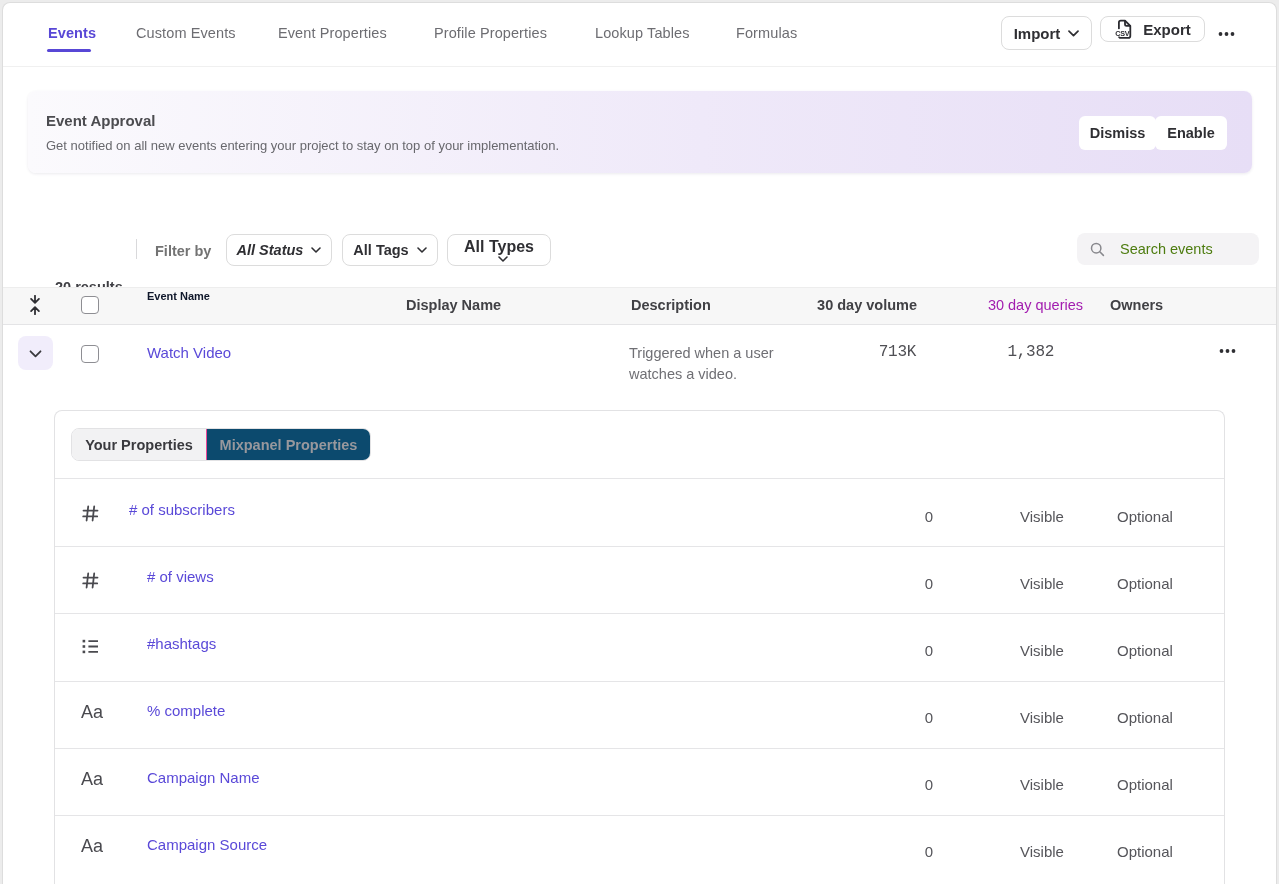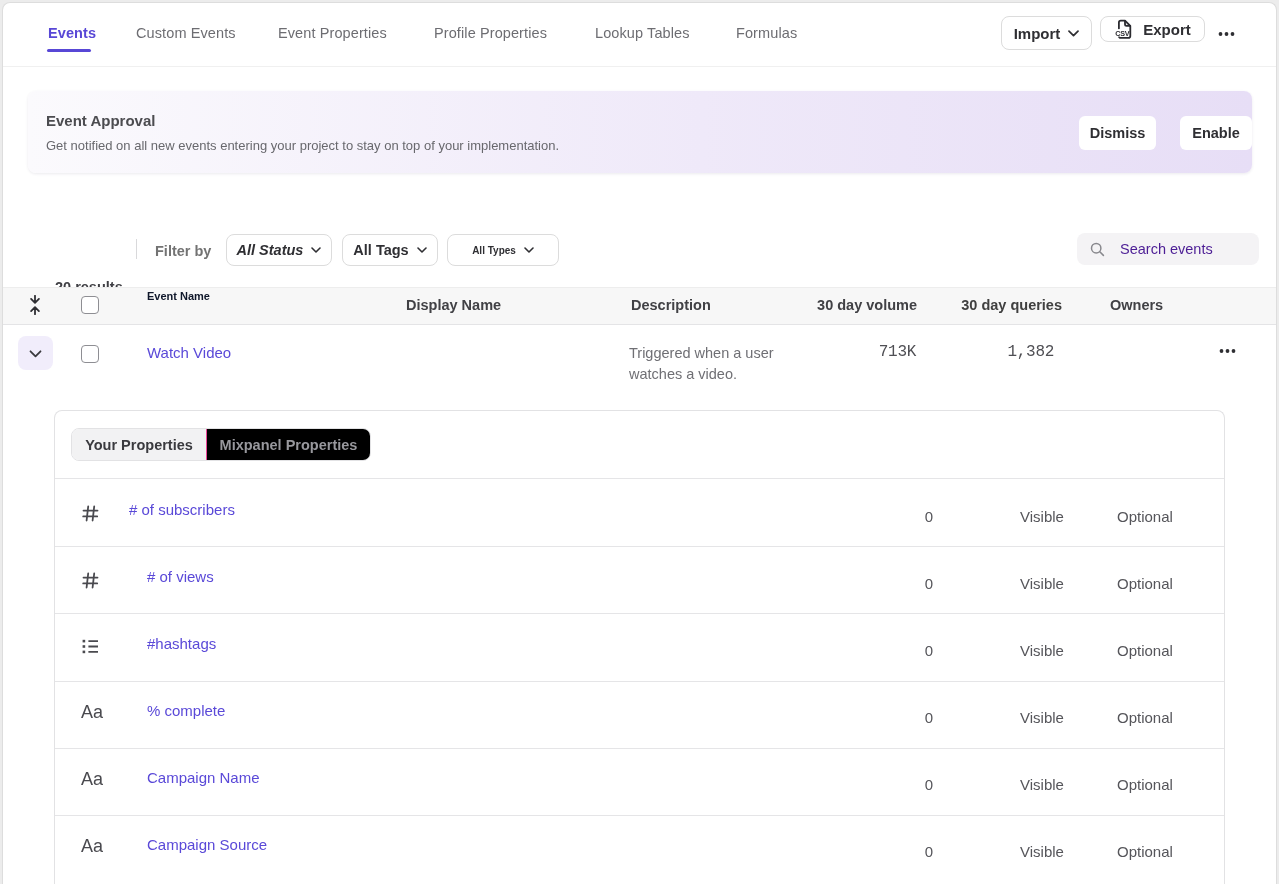--- a/index.html
+++ b/index.html
@@ -52,64 +52,64 @@
   <circle cx="3.5" cy="4" r="1.9" fill="#2f2f33"></circle>
     <circle cx="9.5" cy="4" r="1.9" fill="#2f2f33"></circle>
     <circle cx="15.5" cy="4" r="1.9" fill="#2f2f33"></circle>
 </svg>
 
 <div class="abs" style="left:28px; top:91px; width:1224px; height:82px; border-radius:8px;
   background:linear-gradient(90deg,#fbfafd 0%,#efe9f9 55%,#e7def6 100%); box-shadow:0 1px 3px rgba(60,45,90,.10);">
   <div class="abs" style="left:18px; top:21px; font-size:15px; font-weight:700; color:#4c4c50;">Event Approval</div>
   <div class="abs" style="left:18px; top:47px; font-size:13px; color:#68686d;">Get notified on all new events entering your project to stay on top of your implementation.</div>
   <div class="btn" style="left:1042px; top:25px; width:77px; height:34px; border:none; border-radius:6px; font-size:14.5px;margin-left:9px;">Dismiss</div>
-  <div class="btn" style="left:1127px; top:25px; width:72px; height:34px; border:none; border-radius:6px; font-size:14.5px;margin-left:25px;">Enable</div>
+  <div class="btn" style="left:1127px; top:25px; width:72px; height:34px; border:none; border-radius:6px; font-size:14.5px;">Enable</div>
 </div>
 
 <div class="abs" style="left:55px; top:243px; font-size:14.5px; font-weight:600; color:#3f3f44;margin-top:36px;">20 results</div>
 <div class="abs" style="left:136px; top:239px; width:1px; height:20px; background:#d9d9db;"></div>
 <div class="abs" style="left:155px; top:243px; font-size:14.5px; font-weight:600; color:#737373;">Filter by</div>
 <div class="btn" style="left:226px; top:234px; width:106px; height:32px; font-size:14.5px;font-style:italic;">
   <span>All Status</span>
   <svg width="10" height="6" viewBox="0 0 10 6" style="margin-left:8px;">
       <path d="M1 1 L5 5 L9 1" fill="none" stroke="#2f2f33" stroke-width="1.6" stroke-linecap="round" stroke-linejoin="round"></path>
     </svg>
 </div>
 <div class="btn" style="left:342px; top:234px; width:96px; height:32px; font-size:14.5px;">
   <span>All Tags</span>
   <svg width="10" height="6" viewBox="0 0 10 6" style="margin-left:8px;">
       <path d="M1 1 L5 5 L9 1" fill="none" stroke="#2f2f33" stroke-width="1.6" stroke-linecap="round" stroke-linejoin="round"></path>
     </svg>
 </div>
-<div class="btn" style="left:447px; top:234px; width:112px; height:32px; font-size:10px;">
+<div class="btn" style="left:447px; top:234px; width:104px; height:32px; font-size:16px;flex-direction:column;">
   <span>All Types</span>
   <svg width="10" height="6" viewBox="0 0 10 6" style="margin-left:8px;">
       <path d="M1 1 L5 5 L9 1" fill="none" stroke="#2f2f33" stroke-width="1.6" stroke-linecap="round" stroke-linejoin="round"></path>
     </svg>
 </div>
 
 <div class="abs" style="left:1077px; top:233px; width:182px; height:32px; border-radius:8px; background:#f4f3f5;">
   <svg class="abs" style="left:13px; top:9px;" width="15" height="15" viewBox="0 0 15 15">
     <circle cx="6.2" cy="6.2" r="4.7" fill="none" stroke="#88888d" stroke-width="1.5"></circle>
     <path d="M9.8 9.8 L13.4 13.4" stroke="#88888d" stroke-width="1.5" stroke-linecap="round"></path>
   </svg>
-  <div class="abs" style="left:43px; top:8px; font-size:14.5px; color:#4c1d95;">Search events</div>
+  <div class="abs" style="left:43px; top:8px; font-size:14.5px; color:#4d7c0f;">Search events</div>
 </div>
 
 <div class="abs" style="left:3px; top:287px; width:1273px; height:38px; background:#f7f7f7; border-top:1px solid #ededed; border-bottom:1px solid #e4e4e6;"></div>
 <svg class="abs" style="left:28px; top:295px;" width="14" height="20" viewBox="0 0 14 20">
   <path d="M7 0.8 V6.8 M3.1 3.9 L7 7.8 L10.9 3.9" fill="none" stroke="#2f2f33" stroke-width="1.8" stroke-linecap="round" stroke-linejoin="round"></path>
   <path d="M7 19.2 V13.2 M3.1 16.1 L7 12.2 L10.9 16.1" fill="none" stroke="#2f2f33" stroke-width="1.8" stroke-linecap="round" stroke-linejoin="round"></path>
 </svg>
 <div class="abs" style="left:81px; top:296px; width:18px; height:18px; border:1.5px solid #8e8e93; border-radius:4px; background:#fff;"></div>
 <div class="abs" style="left:147px; top:290px; font-size:11px; font-weight:600; color:#0f172a;">Event Name</div>
 <div class="abs" style="left:406px; top:297px; font-size:14.5px; font-weight:600; color:#414145;">Display Name</div>
 <div class="abs" style="left:631px; top:297px; font-size:14.5px; font-weight:600; color:#414145;">Description</div>
 <div class="abs" style="left:717px; top:297px; width:200px; text-align:right; font-size:14.5px; font-weight:600; color:#414145;">30 day volume</div>
-<div class="abs" style="left:862px; top:297px; width:200px; text-align:right; font-size:14.5px; font-weight:700; color:#404040;">30 day queries</div>
+<div class="abs" style="left:883px; top:297px; width:200px; text-align:right; font-size:14.5px; font-weight:400; color:#a21caf;">30 day queries</div>
 <div class="abs" style="left:1110px; top:297px; font-size:14.5px; font-weight:600; color:#414145;">Owners</div>
 
 <div class="abs" style="left:18px; top:336px; width:35px; height:34px; background:#f1edfb; border-radius:8px;"></div>
 <svg class="abs" style="left:29px; top:350px;" width="13" height="8" viewBox="0 0 13 8">
   <path d="M1.5 1.3 L6.5 6.3 L11.5 1.3" fill="none" stroke="#3a3a3e" stroke-width="1.8" stroke-linecap="round" stroke-linejoin="round"></path>
 </svg>
 <div class="abs" style="left:81px; top:345px; width:18px; height:18px; border:1.5px solid #8e8e93; border-radius:4px; background:#fff;"></div>
 <div class="abs" style="left:147px; top:344px; font-size:15px; color:#5a49d8;">Watch Video</div>
 <div class="abs" style="left:629px; top:343px; font-size:14.5px; color:#6f6f74; line-height:21px;">Triggered when a user<br>watches a video.</div>
 <div class="abs mono" style="left:717px; top:343px; width:199px; text-align:right; font-size:16px; color:#4f4f54; letter-spacing:-0.3px;">713K</div>
@@ -117,21 +117,21 @@
 <svg class="abs" style="left:1218px; top:347px;" width="19" height="8" viewBox="0 0 19 8">
   <circle cx="3.5" cy="4" r="1.9" fill="#2f2f33"></circle>
     <circle cx="9.5" cy="4" r="1.9" fill="#2f2f33"></circle>
     <circle cx="15.5" cy="4" r="1.9" fill="#2f2f33"></circle>
 </svg>
 
 <div class="abs" style="left:54px; top:410px; width:1171px; height:475px; border:1px solid #e2e2e4; border-bottom:none; border-radius:8px 8px 0 0;"></div>
 
 <div class="abs" style="left:71px; top:428px; width:300px; height:33px; border:1px solid #e2e2e4; border-radius:8px; overflow:hidden; display:flex;">
   <div style="width:135px; height:100%; background:#f2f2f3; border-right:1px solid #ec4899; display:flex; align-items:center; justify-content:center; font-size:14.5px; font-weight:700; color:#3a3a3e;">Your Properties</div>
-  <div style="flex:1; height:100%; background:#000000; display:flex; align-items:center; justify-content:center; font-size:14.5px; font-weight:600; color:#98989d;">Mixpanel Properties</div>
+  <div style="flex:1; height:100%; background:#0c4a6e; display:flex; align-items:center; justify-content:center; font-size:14.5px; font-weight:600; color:#98989d;">Mixpanel Properties</div>
 </div>
 
 <div class="hline" style="left:55px; top:478px; width:1169px;"></div>
 <div class="hline" style="left:55px; top:546px; width:1169px;"></div>
 <div class="hline" style="left:55px; top:613px; width:1169px;"></div>
 <div class="hline" style="left:55px; top:681px; width:1169px;"></div>
 <div class="hline" style="left:55px; top:748px; width:1169px;"></div>
 <div class="hline" style="left:55px; top:815px; width:1169px;"></div>
 
 <svg class="abs" style="left:82px; top:505px;" width="17" height="17" viewBox="0 0 17 17">

